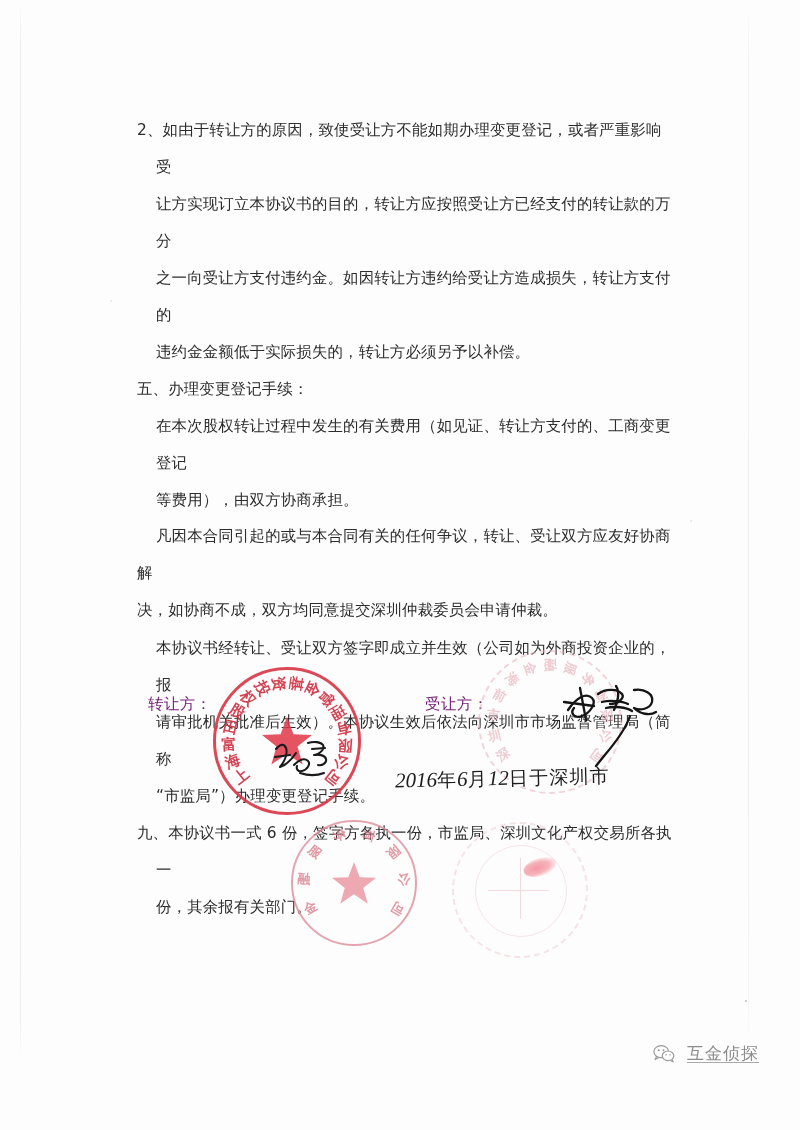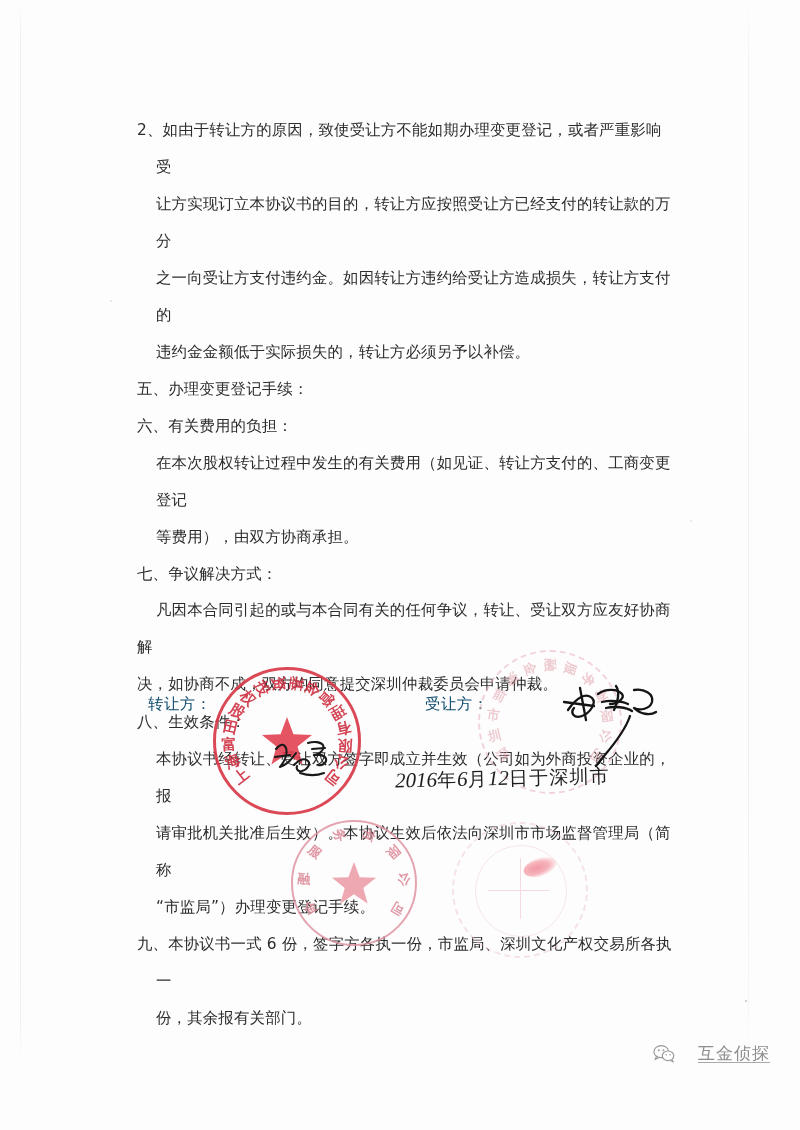--- a/index.html
+++ b/index.html
@@ -66,21 +66,21 @@
     white-space: pre-wrap;
     font-family: "DejaVu Sans", "Liberation Sans", sans-serif;
     -webkit-font-smoothing: none;
   }
   .para.heading { text-indent: 0; }
   .para.indent1 { padding-left: 19px; }
   .para.hang    { padding-left: 19px; text-indent: -19px; }
   .para.hang2   { padding-left: 0px; text-indent: 19px; font-family: Liberation Mono, monospace; }
   .sig-label {
     position: absolute;
-    color: #0c4a6e;
+    color: #701a75;
     font-size: 15.4px;
     font-family: "DejaVu Sans", "Liberation Sans", sans-serif;
     letter-spacing: 0.5px;
   }
   #lbl-transferor { left: 148px; top: 694px; }
   #lbl-transferee { left: 425px; top: 694px; }
 
   .handwritten-date {
     position: absolute;
     left: 395px;
@@ -199,21 +199,21 @@
   
   .ink-sig { position: absolute; }
 
   
   .watermark {
     position: absolute;
     left: 653px;
     top: 1042px;
     display: flex;
     align-items: center;
-    gap: 23px;
+    gap: 12px;
   }
   .watermark .wm-text {
     font-size: 17px;
     color: #8d8d8d;
     font-family: "DejaVu Sans", "Liberation Sans", sans-serif;
     letter-spacing: 1px;
     text-decoration: underline;
     text-decoration-color: #a9a9a9;
     text-underline-offset: 3px;
   }
@@ -229,27 +229,24 @@
   <div class="scan-speck" style="left:745px;top:1000px;width:2px;height:2px;"></div>
   <div class="scan-speck" style="left:110px;top:300px;width:1.5px;height:1.5px;opacity:.4;"></div>
   <div class="scan-speck" style="left:690px;top:520px;width:1.5px;height:1.5px;opacity:.35;"></div>
 
   <div class="doc-body">
     <p class="para hang">2、如由于转让方的原因，致使受让方不能如期办理变更登记，或者严重影响受
 让方实现订立本协议书的目的，转让方应按照受让方已经支付的转让款的万分
 之一向受让方支付违约金。如因转让方违约给受让方造成损失，转让方支付的
 违约金金额低于实际损失的，转让方必须另予以补偿。</p>
     <p class="para heading">五、办理变更登记手续：</p>
-    <p class="para heading">六、有关费用的负担：</p>
     <p class="para indent1">在本次股权转让过程中发生的有关费用（如见证、转让方支付的、工商变更登记
 等费用），由双方协商承担。</p>
-    <p class="para heading">七、争议解决方式：</p>
     <p class="para hang2">凡因本合同引起的或与本合同有关的任何争议，转让、受让双方应友好协商解
 决，如协商不成，双方均同意提交深圳仲裁委员会申请仲裁。</p>
-    <p class="para heading">八、生效条件：</p>
     <p class="para indent1">本协议书经转让、受让双方签字即成立并生效（公司如为外商投资企业的，报
 请审批机关批准后生效）。本协议生效后依法向深圳市市场监督管理局（简称
 “市监局”）办理变更登记手续。</p>
     <p class="para hang">九、本协议书一式 6 份，签字方各执一份，市监局、深圳文化产权交易所各执一
 份，其余报有关部门。</p>
   </div>
 
   <div class="sig-label" id="lbl-transferor">转让方：</div>
   <div class="sig-label" id="lbl-transferee">受让方：</div>
 

